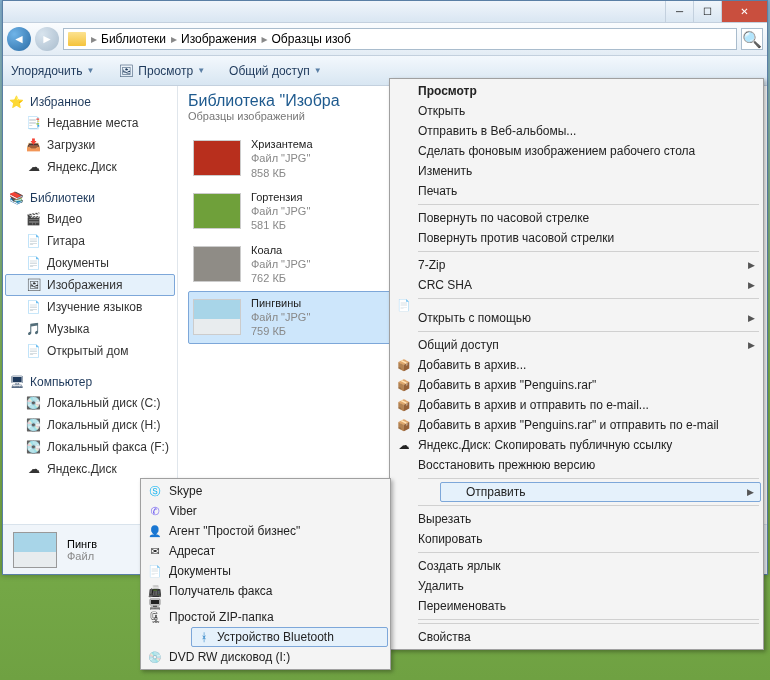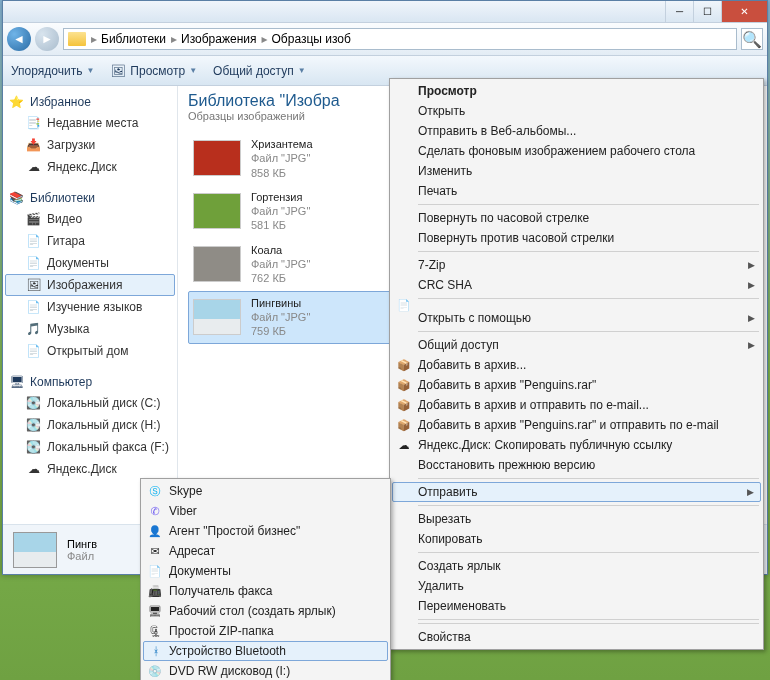--- a/index.html
+++ b/index.html
@@ -8,21 +8,21 @@
   .titlebar { height: 22px; background: linear-gradient(to bottom, #f0f5fb, #d9e6f2); border-bottom: 1px solid #c3d0de; display: flex; justify-content: flex-end; align-items: stretch; }
   .tbtn { width: 28px; display:flex; align-items:center; justify-content:center; border-left:1px solid #c3d0de; font-size:10px; cursor:pointer; }
   .tbtn.close { background:#c94f3e; color:#fff; width:46px; }
   .navbar { height: 33px; background: linear-gradient(to bottom,#fafcfe,#e3ecf5); border-bottom:1px solid #c3d0de; display:flex; align-items:center; padding:0 4px; gap:4px; }
   .navbtn { width:24px; height:24px; border-radius:50%; background:radial-gradient(circle at 30% 30%,#6fb4e8,#2b6ca5); display:flex; align-items:center; justify-content:center; color:#fff; font-size:12px; cursor:pointer; }
   .navbtn.fwd { background:radial-gradient(circle at 30% 30%,#d8e4ee,#a9bccd); }
   .addressbar { flex:1; height:22px; border:1px solid #a9bccd; background:#fff; display:flex; align-items:center; padding:0 4px; font-size:12px; gap:3px; }
   .crumb { display:flex; align-items:center; gap:2px; cursor:pointer; }
   .crumb .sep { color:#888; margin:0 2px; }
   .searchbtn { width:22px; height:22px; border:1px solid #a9bccd; background:#fff; display:flex; align-items:center; justify-content:center; cursor:pointer; }
-  .toolbar { height:30px; background:linear-gradient(to bottom,#f3f8fd,#d8e6f2); border-bottom:1px solid #c3d0de; display:flex; align-items:center; padding:0 8px; gap:16px; font-size:12px; color:#1e395b; }
+  .toolbar { height:30px; background:linear-gradient(to bottom,#f3f8fd,#d8e6f2); border-bottom:1px solid #c3d0de; display:flex; align-items:center; padding:0 8px; gap:24px; font-size:12px; color:#1e395b; }
   .tbitem { display:flex; align-items:center; gap:4px; cursor:pointer; }
   .tbitem .dd { font-size:8px; color:#5a7fa5; }
   .body { display:flex; height: calc(100% - 22px - 33px - 30px - 50px); }
   .sidebar { width:175px; border-right:1px solid #e0e6ec; padding:6px 2px; overflow:hidden; font-size:12px; }
   .side-group { margin-bottom:10px; }
   .side-hdr { display:flex; align-items:center; gap:5px; padding:2px 4px; color:#1e395b; cursor:pointer; }
   .side-item { display:flex; align-items:center; gap:5px; padding:2px 4px 2px 20px; color:#333; cursor:pointer; border:1px solid transparent; }
   .side-item.sel { background:#e5f1fb; border:1px solid #7da7d9; border-radius:2px; }
   .ico { width:16px; height:16px; display:inline-flex; align-items:center; justify-content:center; font-size:12px; }
   .content { flex:1; padding:6px 10px; overflow:hidden; }
@@ -31,21 +31,21 @@
   .file-row { display:flex; align-items:center; gap:10px; padding:4px; border:1px solid transparent; border-radius:2px; cursor:pointer; }
   .file-row.sel { background:#cde6fb; border:1px solid #7da7d9; }
   .thumb { width:48px; height:36px; border:1px solid #ccc; }
   .file-info { font-size:11px; line-height:1.3; }
   .file-name { color:#222; }
   .file-meta { color:#888; }
   .preview { height:50px; border-top:1px solid #d9e3ec; background:#f0f5fa; display:flex; align-items:center; padding:4px 10px; gap:10px; font-size:11px; }
   .preview .pthumb { width:44px; height:36px; border:1px solid #999; background:linear-gradient(to bottom,#a8d5e8 0%,#a8d5e8 55%,#e8ecee 55%,#e8ecee 100%); }
   .ctxmenu { position:absolute; background:#f4f4f4; border:1px solid #a0a0a0; box-shadow:2px 2px 4px rgba(0,0,0,.3); font-size:12px; padding:2px; z-index:10; }
   .ctx-item { display:flex; align-items:center; gap:8px; padding:3px 20px 3px 26px; position:relative; cursor:pointer; white-space:nowrap; color:#222; }
-  .ctx-item.hover { background:#e5f1fb; border:1px solid #7da7d9; padding:2px 19px 2px 25px; border-radius:2px; }
+  .ctx-item.hover { background:#e5f1fb; border:1px solid #7da7d9; padding:2px 19px 2px 25px; border-radius:2px;margin-left:48px; }
   .ctx-item .arr { position:absolute; right:6px; font-size:9px; color:#555; }
   .ctx-item .ci { position:absolute; left:4px; width:16px; height:16px; display:flex; align-items:center; justify-content:center; font-size:11px; }
   .ctx-sep { height:1px; background:#d0d0d0; margin:3px 2px 3px 26px; }
   .ctxmenu.main { left:389px; top:78px; width:375px; }
   .ctxmenu.sub { left:140px; top:478px; width:251px; }
   .folder-ico { width:18px; height:14px; background:linear-gradient(to bottom,#fce290,#f5c33b); border-radius:1px; display:inline-block; }
 </style>
 </head>
 <body>
 
@@ -310,21 +310,20 @@
   <div class="ctx-item">
       <span class="ci">📄</span>
       <span>Документы</span>
     </div>
   <div class="ctx-item">
       <span class="ci">📠</span>
       <span>Получатель факса</span>
     </div>
   <div class="ctx-item">
       <span class="ci">🖥</span>
-      <span>Рабочий стол (создать ярлык)</span>
     </div>
   <div class="ctx-item">
       <span class="ci">🗜</span>
       <span>Простой ZIP-папка</span>
     </div>
   <div class="ctx-item hover">
       <span class="ci" style="color:#0a6ebd">ᚼ</span>
       <span>Устройство Bluetooth</span>
     </div>
   <div class="ctx-item">

